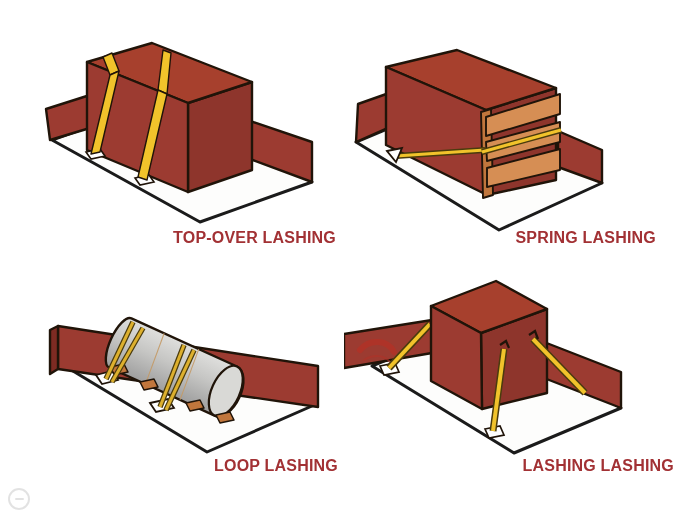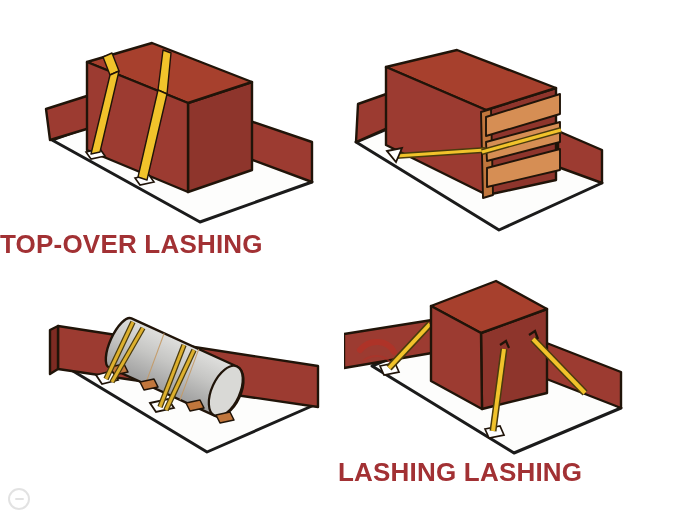--- a/index.html
+++ b/index.html
@@ -7,22 +7,22 @@
     width:688px;height:513px;background:#ffffff;position:relative;overflow:hidden;
     font-family:"Liberation Sans","DejaVu Sans",sans-serif;
   }
   .grid{
     position:absolute;inset:0;display:grid;
     grid-template-columns:344px 344px;grid-template-rows:256px 257px;
   }
   .panel{position:relative;}
   .panel svg{position:absolute;left:0;top:0;}
   .caption{
-    position:absolute;left:0;right:8px;text-align:left;white-space:nowrap;
-    font-weight:bold;font-size:26px;letter-spacing:.2px;
+    position:absolute;left:0;right:8px;text-align:right;white-space:nowrap;
+    font-weight:bold;font-size:16px;letter-spacing:.2px;
     color:var(--label-red,#A23134);
   }
   .cap-q1{top:229px;}
   .cap-q2{top:229px;transform:translateX(-24px);}
   .cap-q3{top:201px;transform:translateX(2px);}
   .cap-q4{top:201px;transform:translateX(-6px);}
   .edge{stroke:var(--outline,#201409);stroke-width:2.4;stroke-linejoin:round;}
   .edge-thick{stroke:#1b1b1b;stroke-width:3;stroke-linejoin:round;}
   .strapline-dark{stroke:#4a3b0d;fill:none;stroke-linecap:butt;}
   .watermark{
@@ -84,20 +84,21 @@
       </g>
 
       <g>
         <path class="strapline-dark" stroke-width="6" d="M52,156 L141,150"></path>
         <path d="M52,156 L141,150" stroke="var(--strap-yellow)" stroke-width="3.2" fill="none"></path>
         <path class="strapline-dark" stroke-width="6" d="M138,152 L217,130"></path>
         <path d="M138,152 L217,130" stroke="var(--strap-yellow)" stroke-width="3.2" fill="none"></path>
       </g>
       <polygon points="43,151 58,148 52,162" fill="#fff" stroke="var(--outline)" stroke-width="1.8"></polygon>
     </svg>
+    <figcaption class="caption cap-q2">SPRING LASHING</figcaption>
   </figure>
 
   <figure class="panel" style="margin:0">
     <svg width="344" height="257" viewBox="0 0 344 257">
       <defs>
         <linearGradient id="cylGrad" x1="0" y1="0" x2="0" y2="1">
           <stop offset="0" stop-color="#DFDFDD"></stop>
           <stop offset="0.45" stop-color="#C6C6C4"></stop>
           <stop offset="1" stop-color="#9E9E9E"></stop>
         </linearGradient>
@@ -131,20 +132,21 @@
         <path class="strapline-dark" stroke-width="5.5" d="M160,151 L184,89"></path>
         <path class="strapline-dark" stroke-width="5.5" d="M166,154 L194,94"></path>
         <g stroke="var(--strap-olive)" stroke-width="3" fill="none">
           <path d="M106,123 L133,66"></path>
           <path d="M112,126 L143,72"></path>
           <path d="M160,151 L184,89"></path>
           <path d="M166,154 L194,94"></path>
         </g>
       </g>
     </svg>
+    <figcaption class="caption cap-q3">LOOP LASHING</figcaption>
   </figure>
 
   <figure class="panel" style="margin:0">
     <svg width="344" height="257" viewBox="0 0 344 257">
       <polygon class="edge-thick" points="28,110 135,65 277,152 170,197" fill="var(--deck-white)"></polygon>
       <polygon class="edge" points="0,78 88,64 88,97 0,112" fill="var(--wall-red)"></polygon>
       <polygon class="edge" points="200,86 277,116 277,152 200,122" fill="var(--wall-red)"></polygon>
 
       <g fill="none" stroke="var(--swoosh-red)" stroke-linecap="round">
         <path d="M16,94 C26,82 44,84 50,96" stroke-width="6" opacity=".85"></path>

